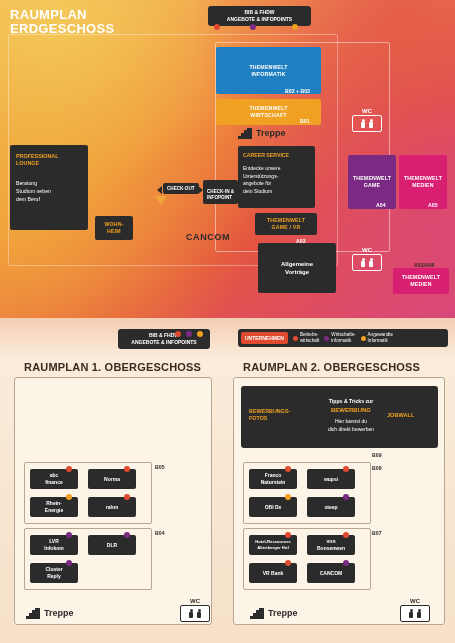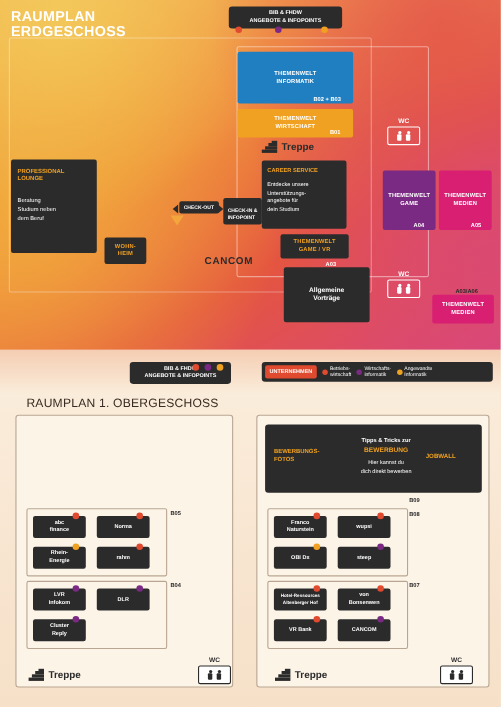--- a/index.html
+++ b/index.html
@@ -35,21 +35,21 @@
   .bottom{
     position:absolute;left:0;top:318px;width:455px;height:325px;
     background:linear-gradient(180deg,#fbeedd 0%,#f8e5d0 60%,#f6e0c8 100%);
   }
   .bot-glow{
     position:absolute;left:0;top:318px;width:455px;height:40px;
     background:linear-gradient(180deg, rgba(228,120,70,0.28), rgba(228,120,70,0));
   }
 
   .floorTitle{
-    position:absolute;color:#3a2b22;font-weight:normal;font-size:11px;letter-spacing:.2px;
+    position:absolute;color:#3a2b22;font-weight:bold;font-size:11px;letter-spacing:.2px;
   }
 
   
   .box{position:absolute;box-sizing:border-box;}
   .dark{background:#2b2b2b;color:#fff;}
   .lbl{font-size:5.2px;line-height:7px;font-weight:bold;letter-spacing:.2px;}
   .code{position:absolute;font-size:5.2px;font-weight:bold;color:#2b2b2b;}
 
   .legendPill{
     position:absolute;background:#2b2b2b;color:#fff;border-radius:3px;
@@ -319,20 +319,21 @@
           <i class="h"></i>
           <i class="b"></i>
         </span>
       <span class="fig">
           <i class="h"></i>
           <i class="b"></i>
         </span>
     </div>
   </div>
 
+  <div class="floorTitle" style="left:243px;top:361px;">RAUMPLAN 2. OBERGESCHOSS</div>
   <div class="roomOutlineDark" style="left:233px;top:377px;width:212px;height:248px;border-radius:3px;background:#fdf4e8;"></div>
 
   <div class="box dark" style="left:241px;top:386px;width:197px;height:62px;border-radius:3px;">
     <div style="position:absolute;left:8px;top:22px;width:50px;color:#f0a121;font-size:5.4px;font-weight:bold;line-height:7px;white-space:pre-line">BEWERBUNGS-
 FOTOS</div>
     <div style="position:absolute;left:146px;top:26px;color:#f0a121;font-size:5.6px;font-weight:bold;">JOBWALL</div>
     <div style="position:absolute;left:75px;top:12px;width:70px;text-align:center;color:#fff;font-size:5.2px;font-weight:bold;">Tipps &amp; Tricks zur</div>
     <div style="position:absolute;left:75px;top:21px;width:70px;text-align:center;color:#f0a121;font-size:6px;font-weight:bold;">BEWERBUNG</div>
     <div style="position:absolute;left:70px;top:32px;width:80px;text-align:center;color:#fff;font-size:5px;line-height:7.5px;white-space:pre-line">Hier kannst du
 dich direkt bewerben</div>

